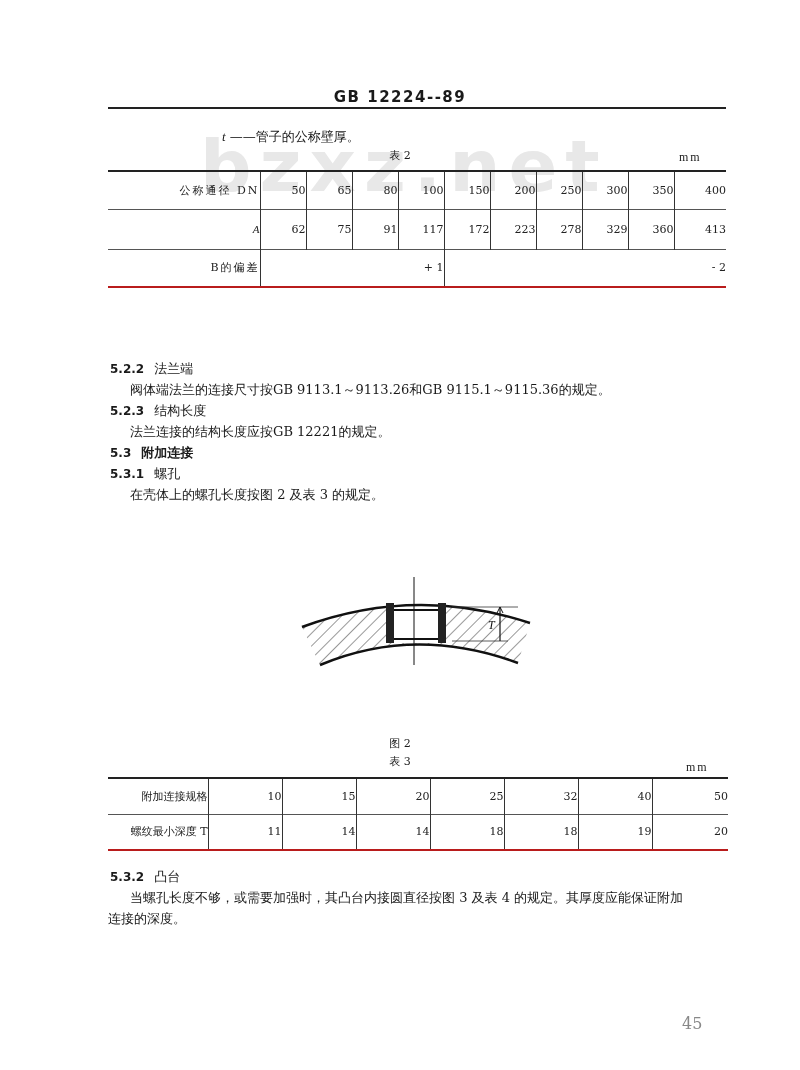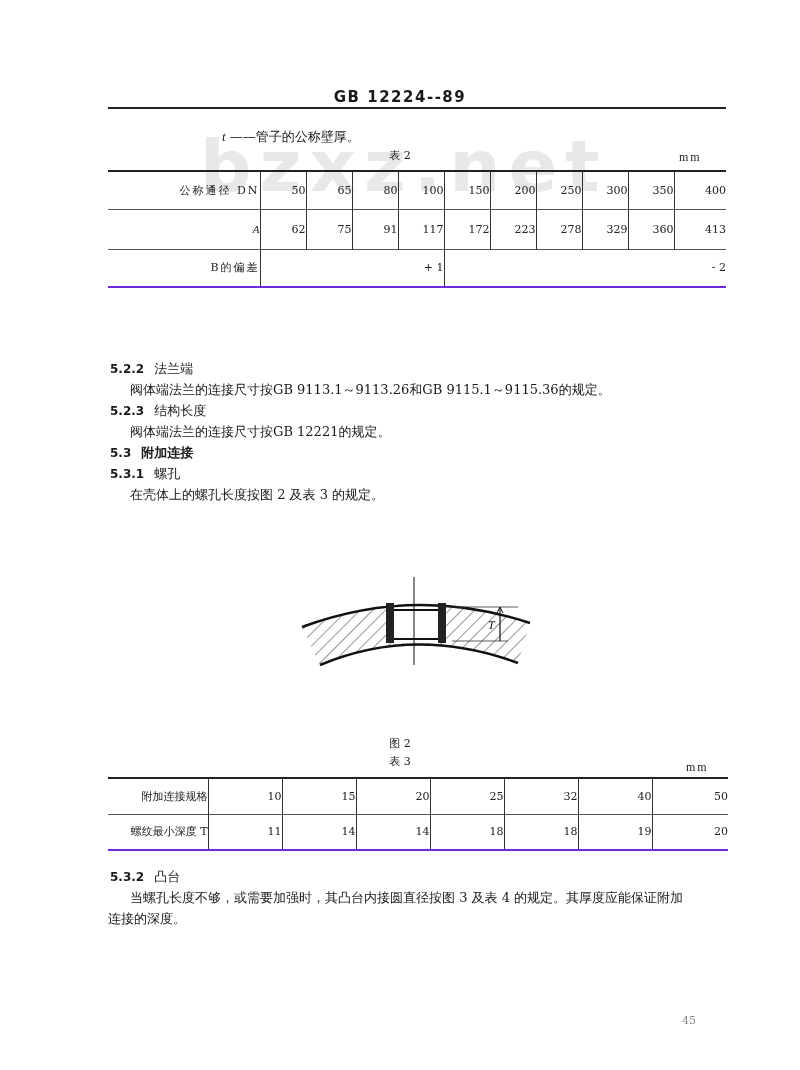--- a/index.html
+++ b/index.html
@@ -12,27 +12,27 @@
   .line { font-size: 13px; }
   .sec { font-family: "DejaVu Sans", sans-serif; font-weight: bold; font-size: 12px; margin-right: 10px; text-align: center; }
   .caption { left: 0; width: 800px; text-align: center; font-size: 11px; }
   .unit { font-size: 12px; font-family: "Liberation Serif", serif; letter-spacing: 2px; }
   .watermark { left: 200px; top: 130px; font-family: "DejaVu Sans", sans-serif; font-weight: bold;
                font-size: 72px; color: #e8e8e8; letter-spacing: 8px; line-height: 1; z-index: 0; }
   table { border-collapse: collapse; position: absolute; z-index: 1; }
   table td { text-align: right; font-size: 11px; padding: 0; color: #222;
              border-left: 1px solid #333; border-right: 1px solid #333; }
   table tr:first-child td { border-top: 2px solid #222; }
-  table tr:last-child td { border-bottom: 2px solid #6d28d9; }
+  table tr:last-child td { border-bottom: 2px solid #b91c1c; }
   table tr + tr td { border-top: 1px solid #555; }
   table td:first-child { border-left: none; }
   table td:last-child { border-right: none; }
   .hdcell { font-size: 11px; letter-spacing: 2px; }
   i { font-family: "Liberation Serif", serif; }
-  .pageno { left: 682px; top: 1014px; font-size: 11px; color: #888; }
+  .pageno { left: 682px; top: 1014px; font-size: 16px; color: #888; }
 </style>
 </head>
 <body>
 
 <div class="abs watermark">bzxz.net</div>
 
 <div class="abs hdr-title">GB 12224--89</div>
 <div class="abs hdr-rule"></div>
 
 <div class="abs line" style="left:222px; top:128px;">
@@ -93,21 +93,21 @@
   </table>
 
 <div class="abs line" style="left:110px; top:360px;">
   <span class="sec">5.2.2</span><span>法兰端</span>
 </div>
 <div class="abs line" style="left:130px; top:381px;">阀体端法兰的连接尺寸按GB 9113.1～9113.26和GB 9115.1～9115.36的规定。</div>
 
 <div class="abs line" style="left:110px; top:402px;">
   <span class="sec">5.2.3</span><span>结构长度</span>
 </div>
-<div class="abs line" style="left:130px; top:423px;">阀体端法兰的连接尺寸按GB 12221的规定。</div>
+<div class="abs line" style="left:130px; top:423px;">法兰连接的结构长度应按GB 12221的规定。</div>
 
 <div class="abs line" style="left:110px; top:444px; font-weight:bold;">
   <span class="sec">5.3</span><span>附加连接</span>
 </div>
 
 <div class="abs line" style="left:110px; top:465px;">
   <span class="sec">5.3.1</span><span>螺孔</span>
 </div>
 <div class="abs line" style="left:130px; top:486px;">在壳体上的螺孔长度按图 2 及表 3 的规定。</div>
 

